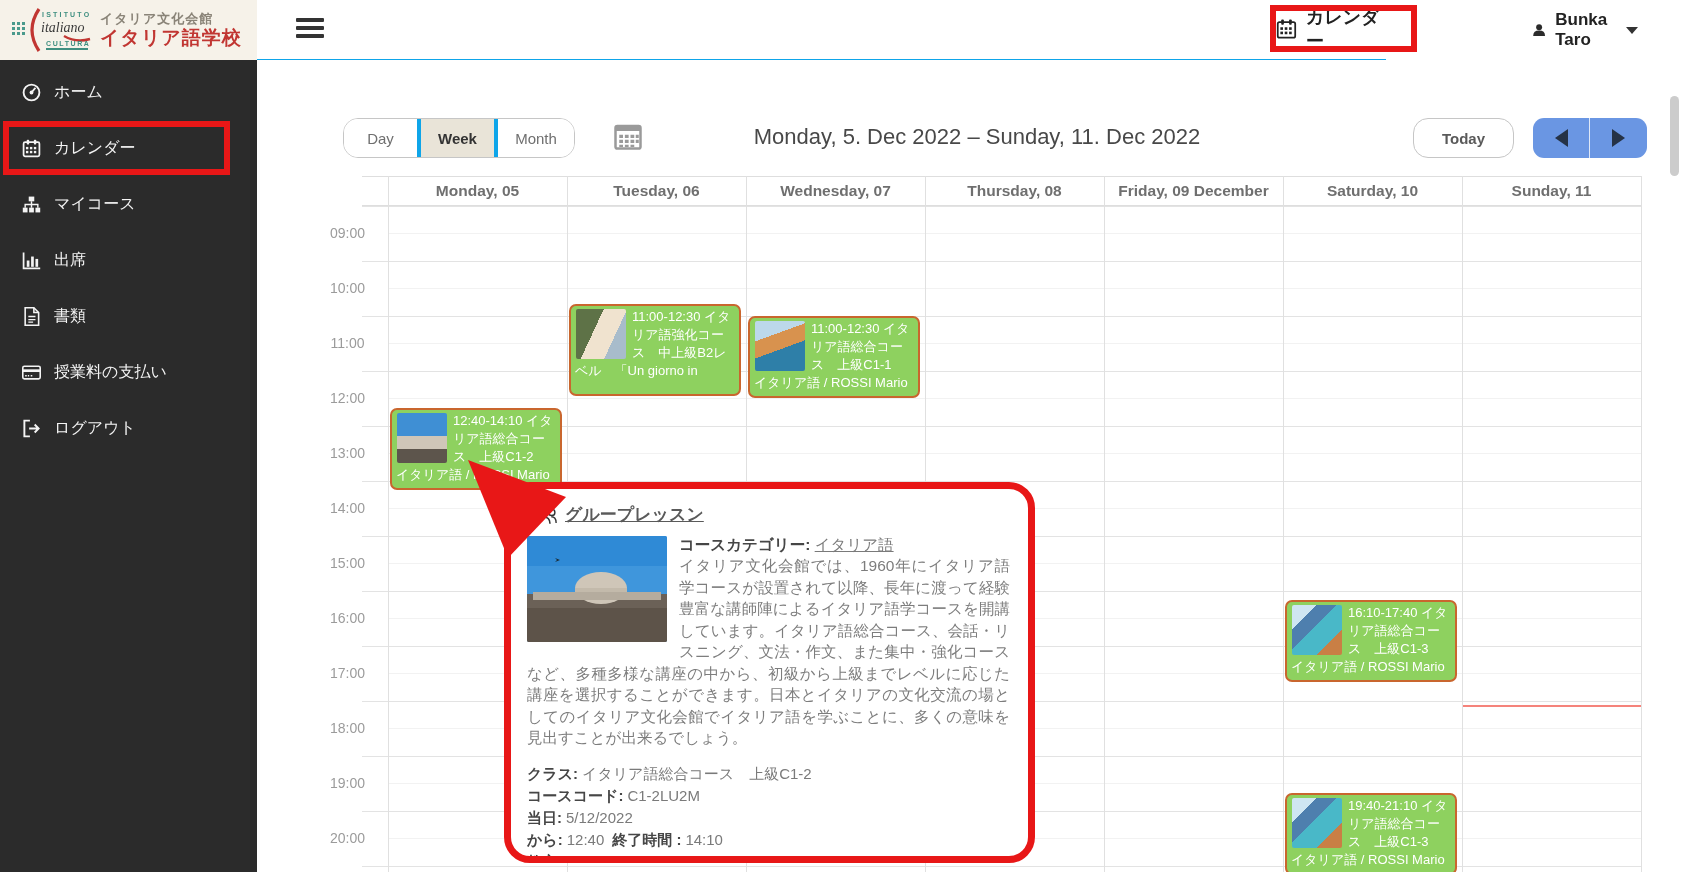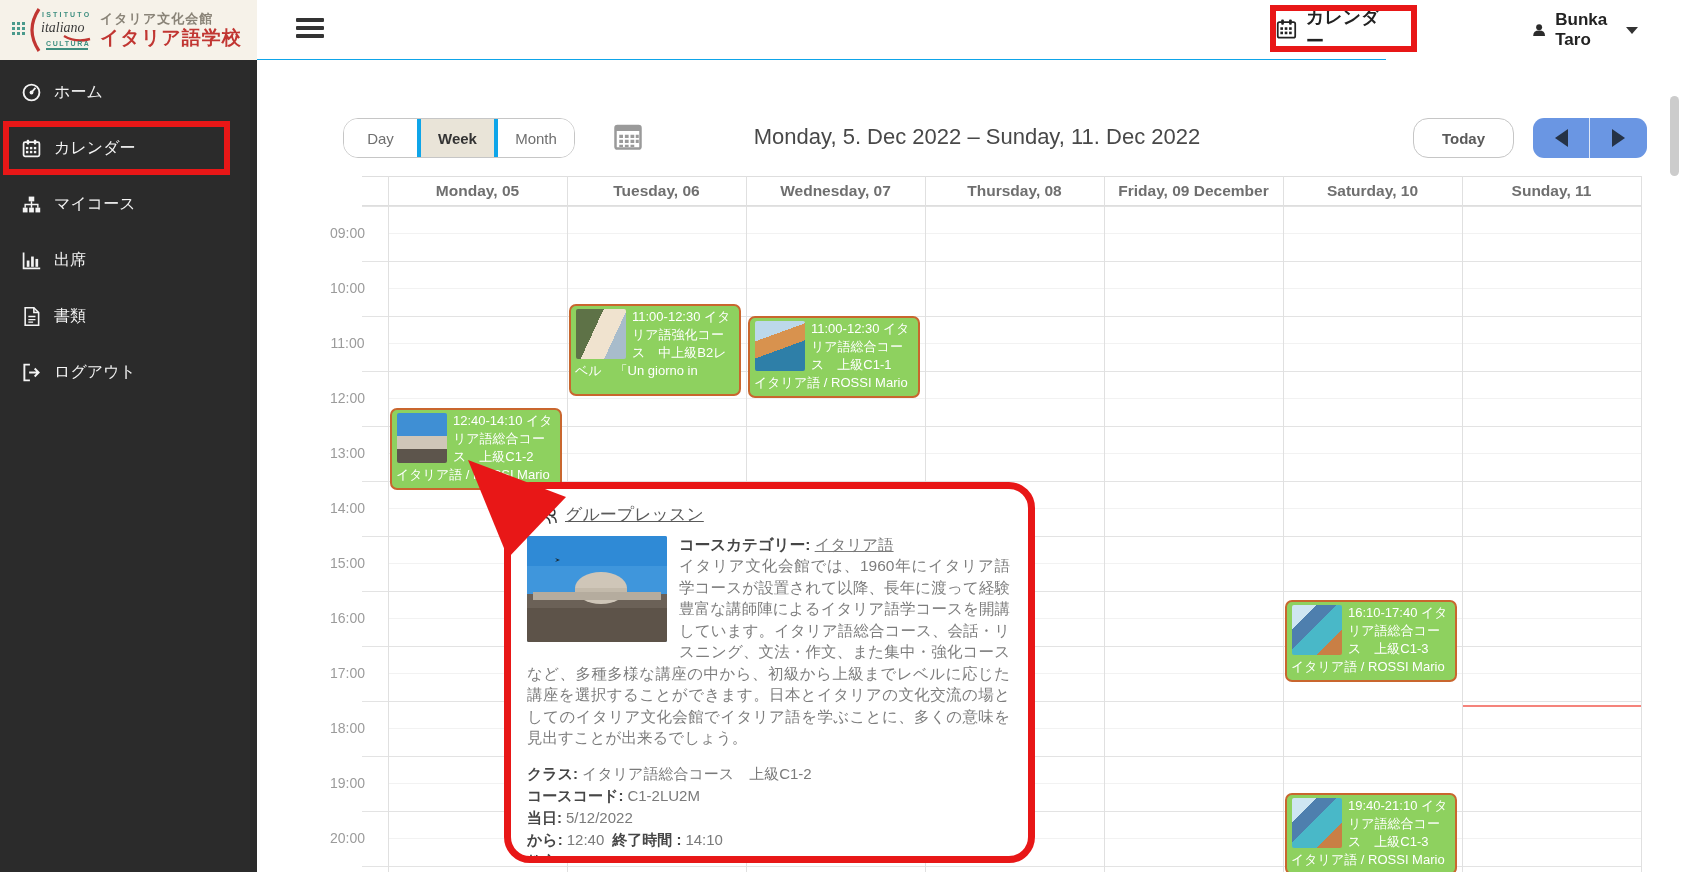--- a/index.html
+++ b/index.html
@@ -57,21 +57,21 @@
   .thumb-cliff   { background:linear-gradient(115deg,#5e7247 0 38%,#f0e3cf 38% 70%,#a8bccb 70% 100%); }
   .thumb-coast   { background:linear-gradient(160deg,#bcd8ea 0 30%,#d8924e 30% 55%,#2e7fa8 55% 100%); }
   .thumb-lake    { background:linear-gradient(135deg,#cfe6f2 0 25%,#4e7fae 25% 45%,#49b8c8 45% 75%,#c97f45 75% 100%); }
 
   
   .now-line { position:absolute; left:1463px; top:705px; width:178px; height:2px; background:#f5837b; z-index:6; }
 
   
   .tip { position:absolute; left:504px; top:482px; width:531px; height:381px; background:#fff; border:7px solid #e81717; border-radius:26px; z-index:60; padding:12px 18px 12px 16px; overflow:hidden; }
   .tip-hd { display:flex; align-items:center; gap:8px; margin:2px 0 8px 2px; }
-  .tip-hd a { font-size:17px; color:#5a5a5a; text-decoration:underline; font-weight:normal; cursor:pointer; }
+  .tip-hd a { font-size:17px; color:#5a5a5a; text-decoration:underline; font-weight:bold; cursor:pointer; }
   .tip-img { float:left; width:140px; height:106px; margin:2px 12px 6px 0; border-radius:2px; }
   .tip-cat { font-size:15.5px; line-height:21px; }
   .tip-cat b { color:#464646; }
   .tip-cat a { color:#7a7a7a; text-decoration:underline; cursor:pointer; }
   .tip-desc { font-size:15.5px; line-height:21.5px; color:#7d7d7d; text-align:justify; }
   .tip-details { margin-top:14px; font-size:15px; line-height:22px; color:#7a7a7a; clear:none; }
   .tip-details b { color:#464646; margin-right:4px; }
   .tip-details .pair2 b { margin-left:8px; }
 
   
@@ -189,20 +189,28 @@
       </svg>
       <span>出席</span>
     </div>
     <div class="sb-item">
       <svg width="19" height="19" viewBox="0 0 24 24">
         <path d="M4,1 H15 L21,7 V23 H4 Z" fill="none" stroke="#f4f4f4" stroke-width="2"></path>
         <path d="M15,1 V7 H21" fill="none" stroke="#f4f4f4" stroke-width="2"></path>
         <path d="M8,12 H17 M8,16 H17 M8,19 H14" stroke="#f4f4f4" stroke-width="1.6"></path>
       </svg>
       <span>書類</span>
+    </div>
+    <div class="sb-item">
+      <svg width="19" height="19" viewBox="0 0 24 24">
+        <rect x="1" y="4" width="22" height="16" rx="2" fill="none" stroke="#f4f4f4" stroke-width="2"></rect>
+        <rect x="1" y="8" width="22" height="3.4" fill="#f4f4f4"></rect>
+        <path d="M4,16 H9 M11,16 H14" stroke="#f4f4f4" stroke-width="1.8" stroke-dasharray="2 1.4"></path>
+      </svg>
+      <span>授業料の支払い</span>
     </div>
     <div class="sb-item">
       <svg width="19" height="19" viewBox="0 0 24 24">
         <path d="M10,2 H3 V22 H10" fill="none" stroke="#f4f4f4" stroke-width="2.4"></path>
         <path d="M9,12 H20 M16,7 L21,12 L16,17" fill="none" stroke="#f4f4f4" stroke-width="2.4"></path>
       </svg>
       <span>ログアウト</span>
     </div>
   </nav>
 

